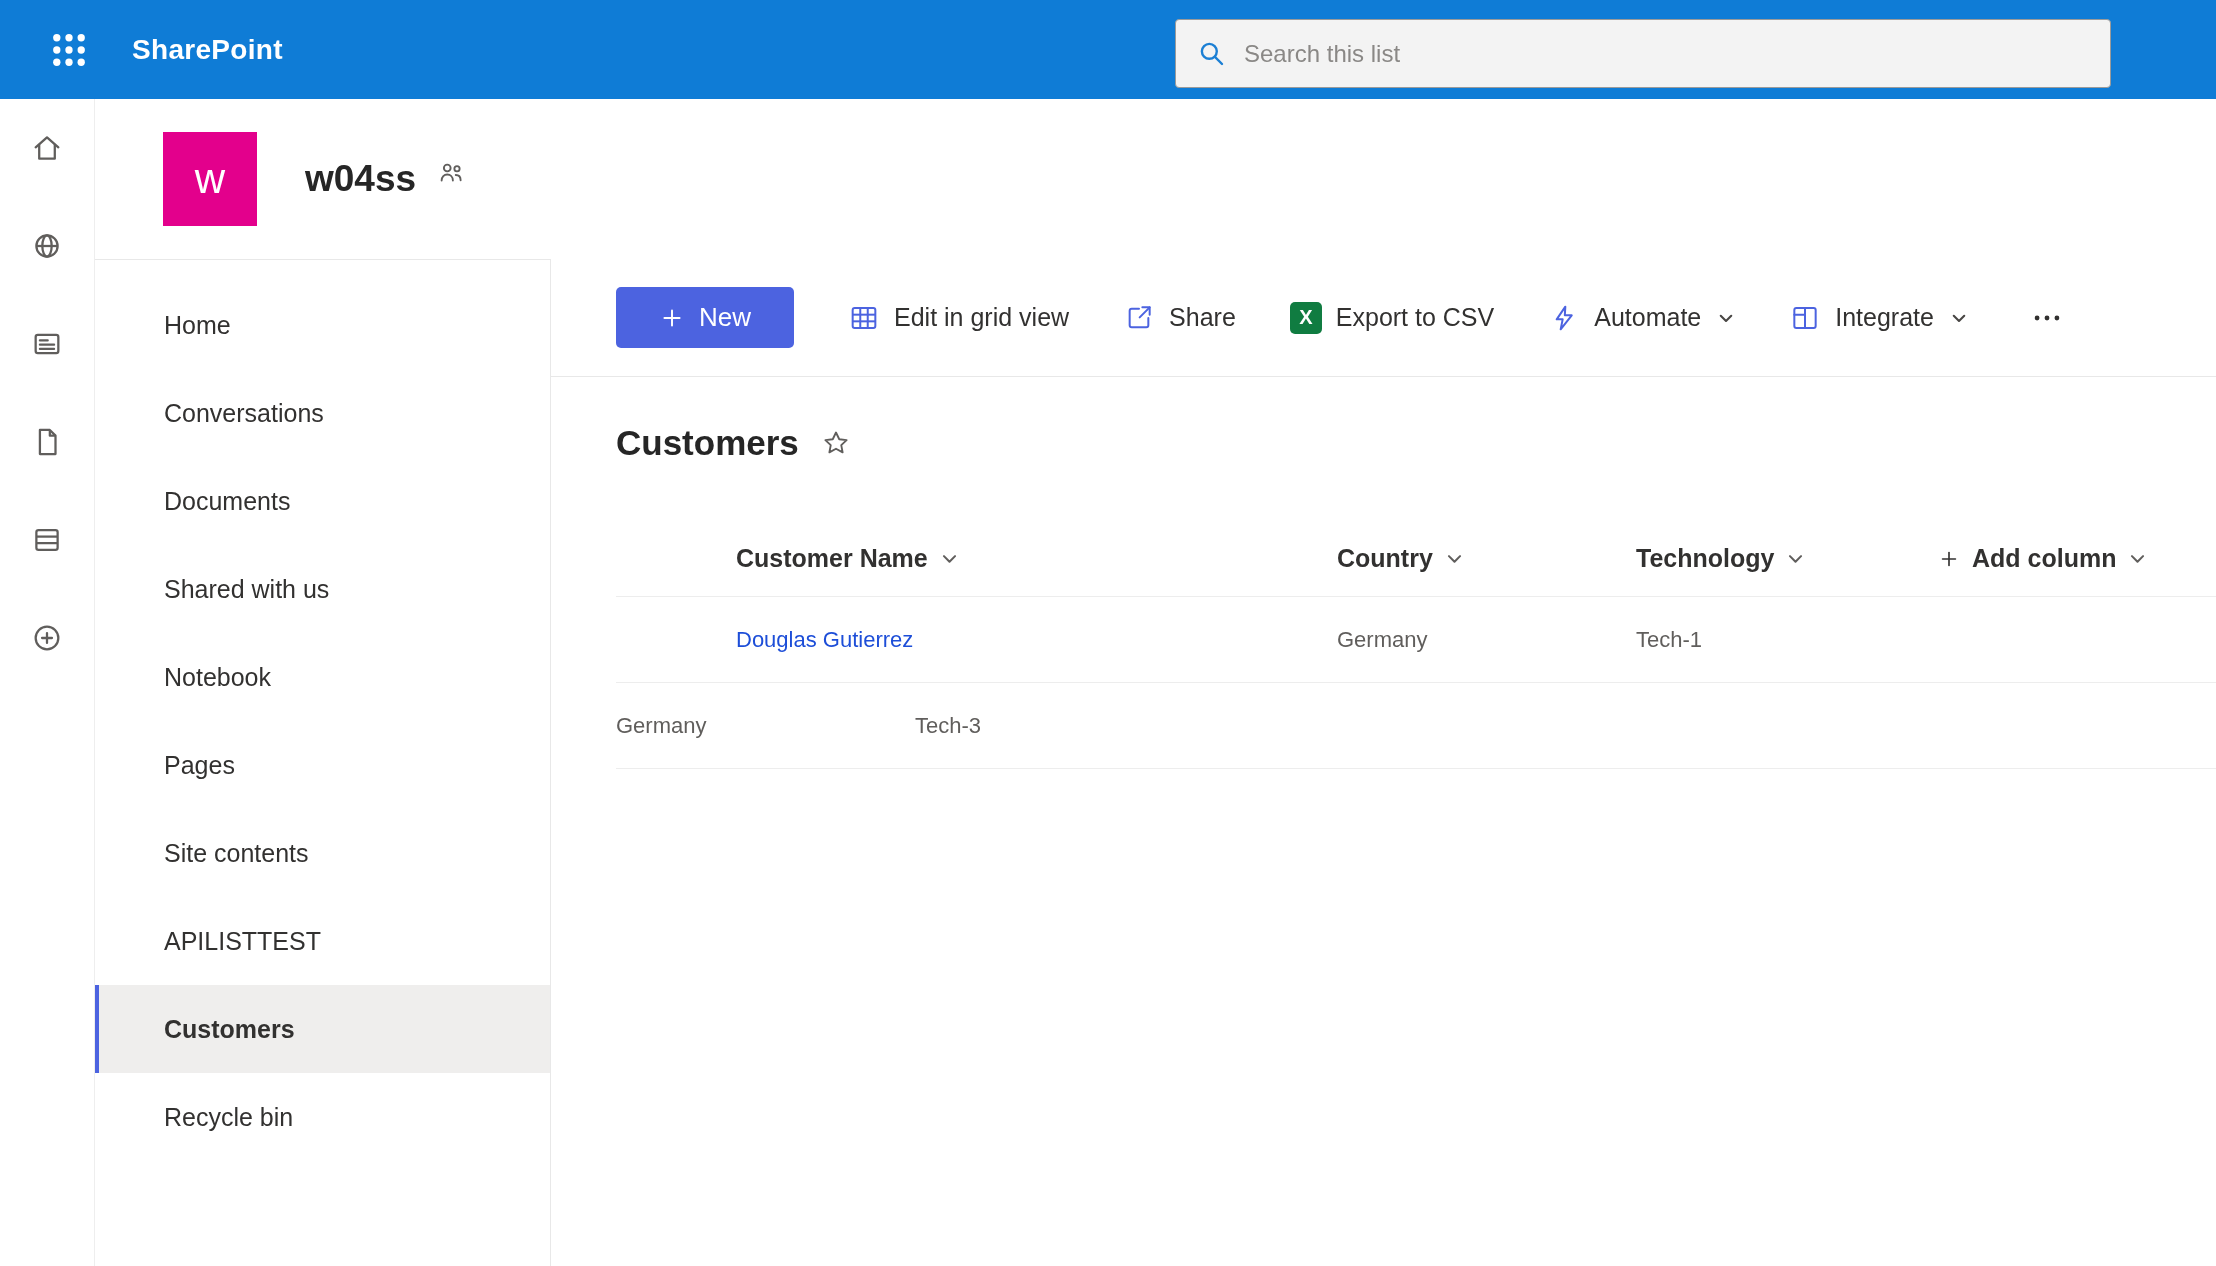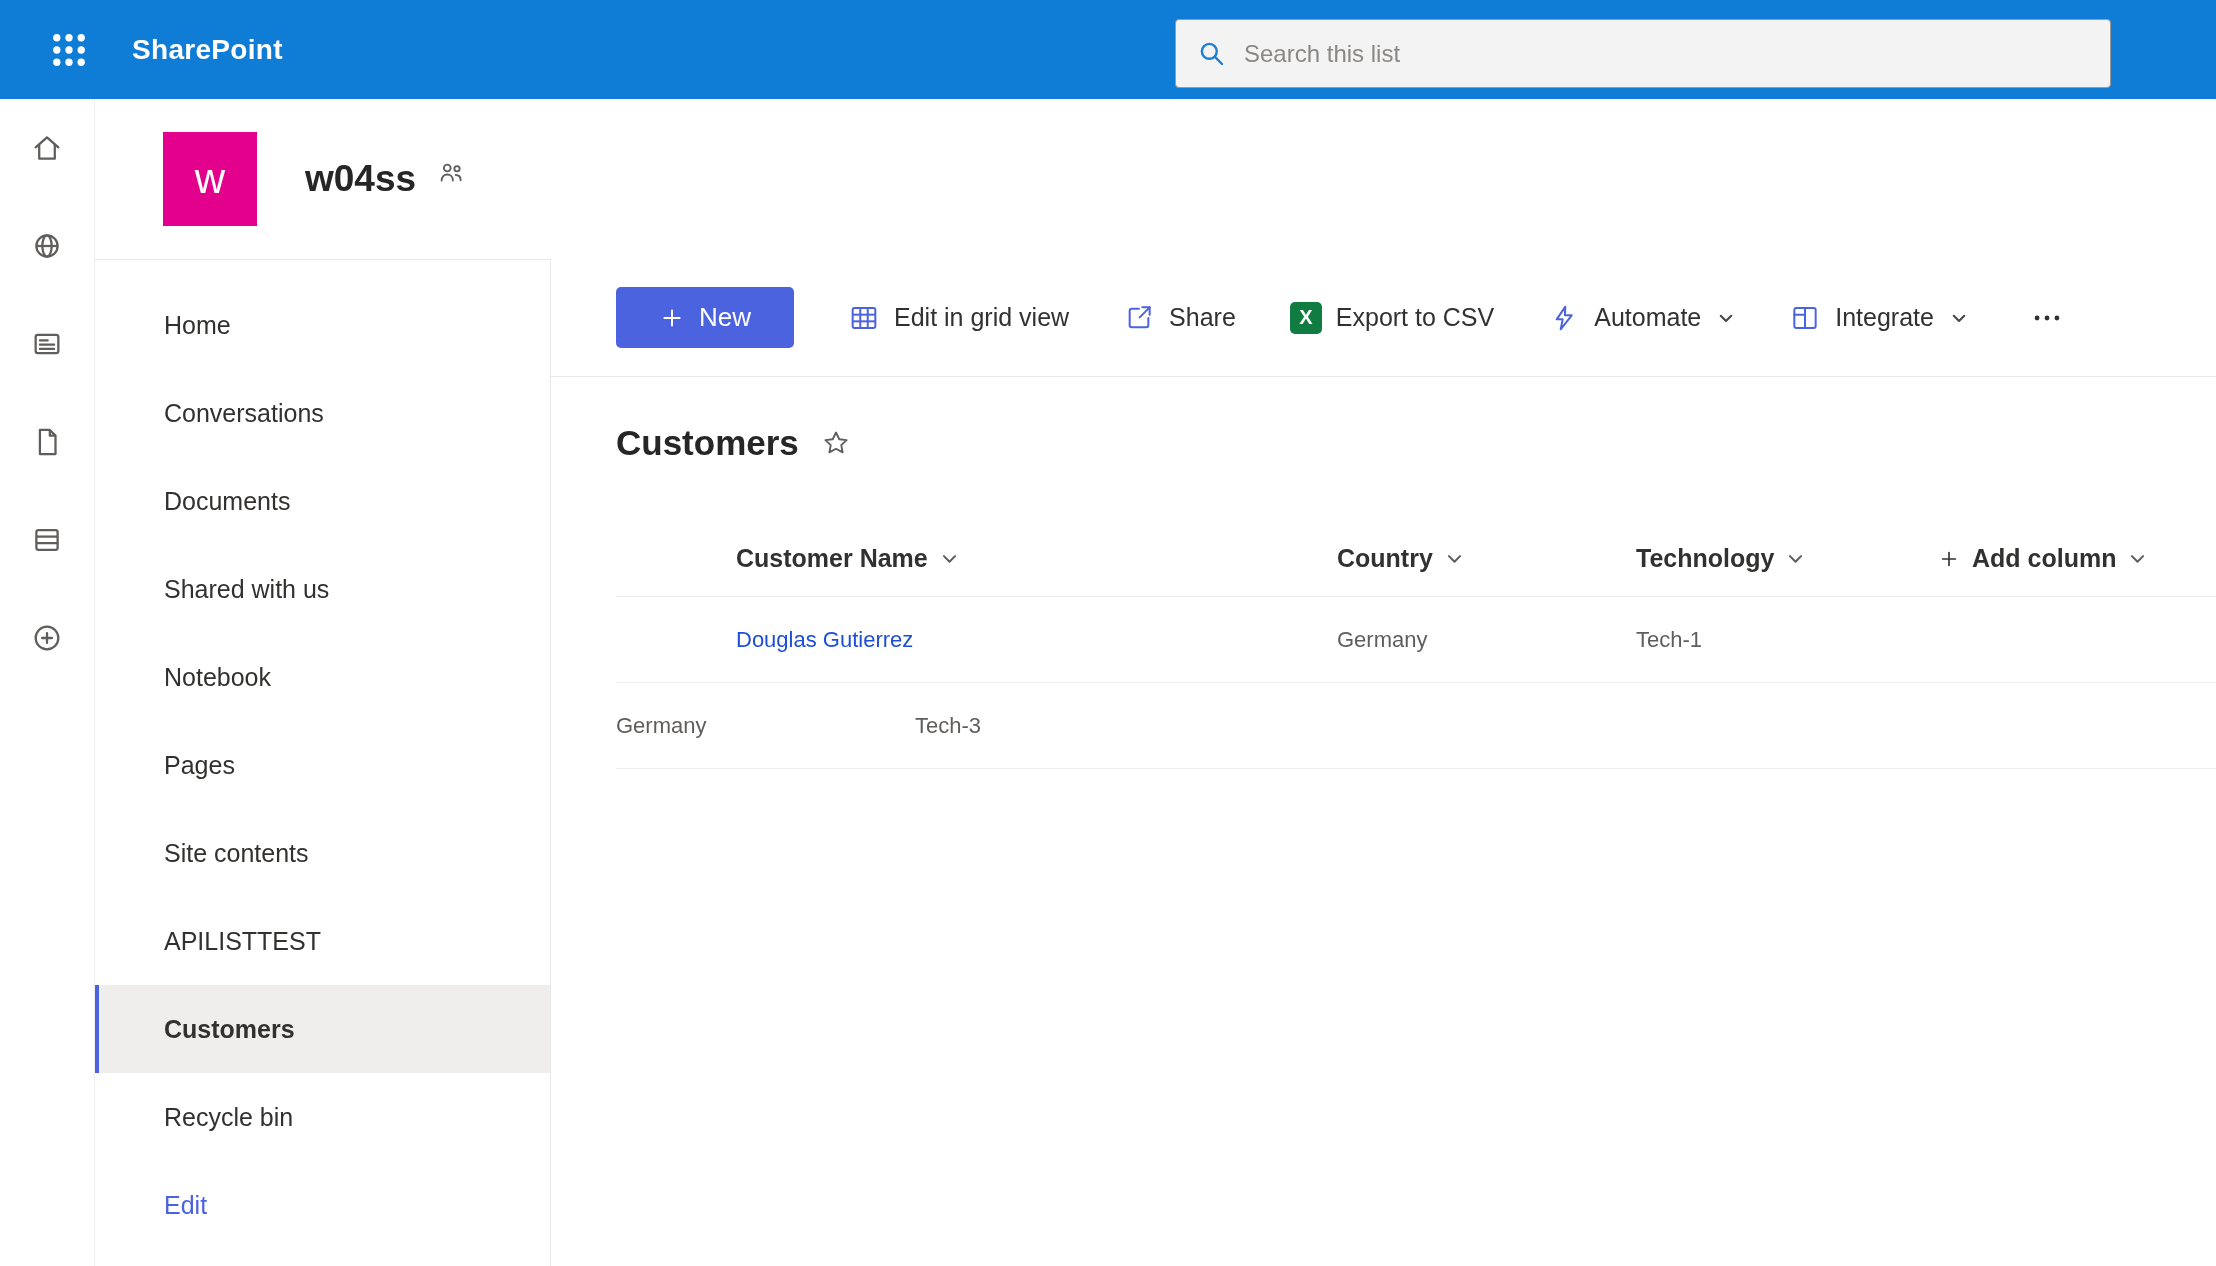--- a/index.html
+++ b/index.html
@@ -184,21 +184,20 @@
         <a class="nav-item">Home</a>
         <a class="nav-item">Conversations</a>
         <a class="nav-item">Documents</a>
         <a class="nav-item">Shared with us</a>
         <a class="nav-item">Notebook</a>
         <a class="nav-item">Pages</a>
         <a class="nav-item">Site contents</a>
         <a class="nav-item">APILISTTEST</a>
         <a class="nav-item selected">Customers</a>
         <a class="nav-item">Recycle bin</a>
-        <a class="edit-link">Edit</a>
       </nav>
 
       <main class="main">
 
         <div class="toolbar">
           <button class="btn-new">
             <svg width="26" height="26" viewBox="0 0 24 24" fill="none" stroke="#ffffff" stroke-width="1.8" stroke-linecap="round">
               <path d="M12 5 V19"></path>
                 <path d="M5 12 H19"></path>
             </svg>

